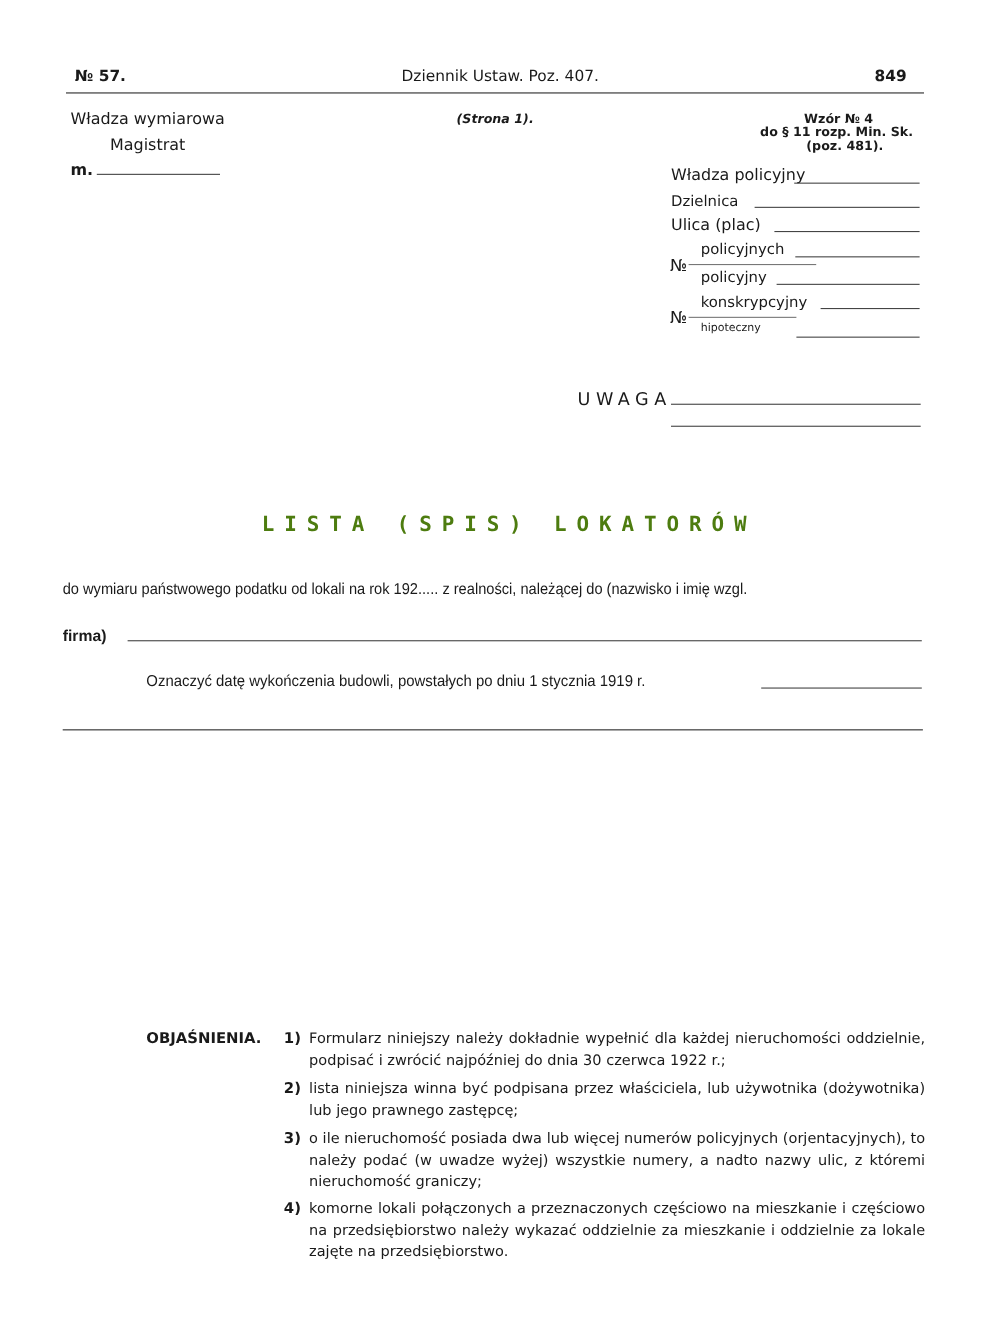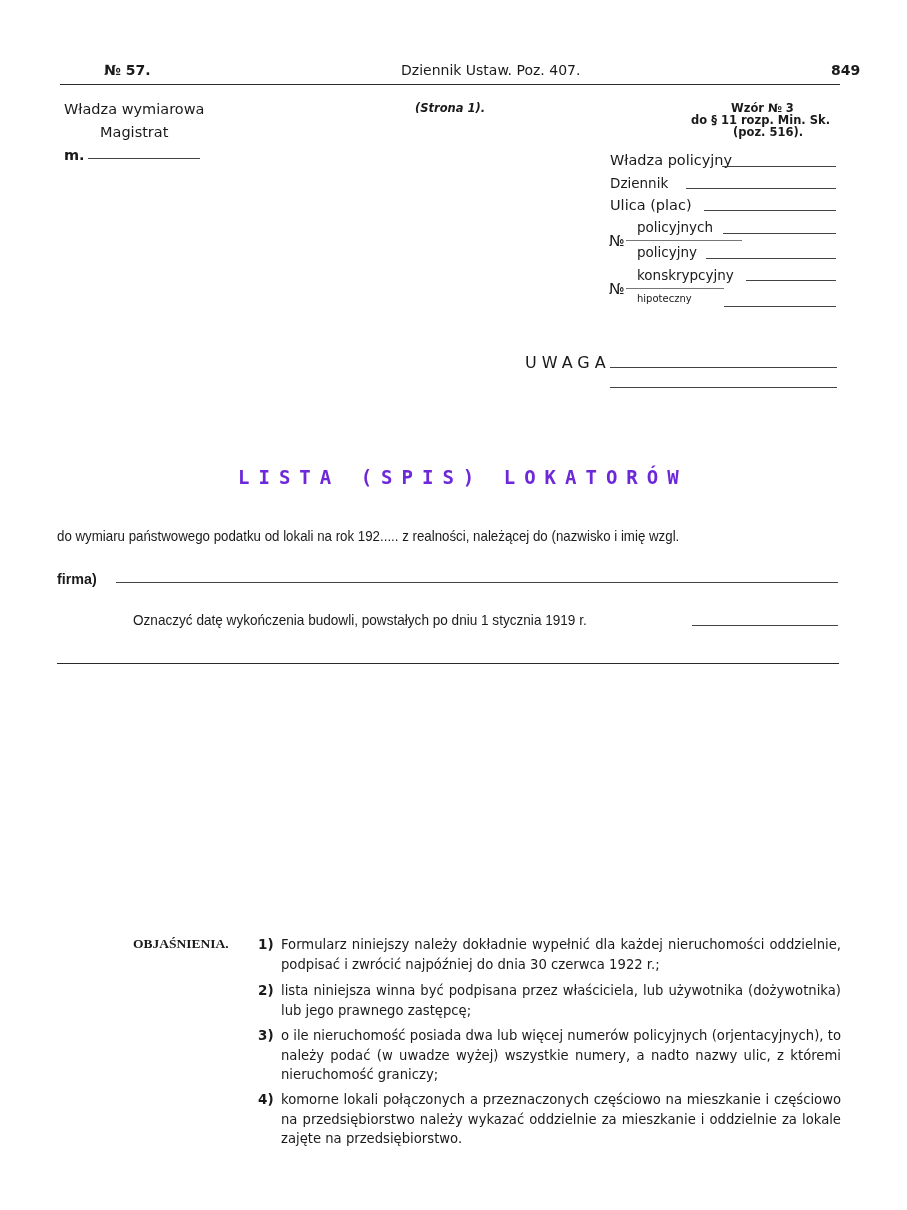--- a/index.html
+++ b/index.html
@@ -1,57 +1,57 @@
 <!DOCTYPE html>
 <html><head>
   <meta charset="utf-8">
   <style>
     html, body { margin: 0; padding: 0; background: #ffffff; }
     body {
       width: 907px; height: 1210px; position: relative; overflow: hidden;
       font-family: "DejaVu Sans", sans-serif; color: #1a1a1a;
     }
     .abs { position: absolute; white-space: nowrap; }
-    .hdr { font-size: 14px; top: 62px; margin-left: 36px; }
+    .hdr { font-size: 14px; top: 62px; }
     .rule { position: absolute; height: 0; border-top: 1.3px solid #2a2a2a; }
     .dotrule { position: absolute; height: 0; border-top: 1px solid #444; }
     .lbl { font-size: 14.5px; }
     .small { font-size: 11.5px; }
     .bold { font-weight: bold; }
     .title {
       font-family: "DejaVu Sans Mono", monospace; font-size: 19px;
-      letter-spacing: 9px; font-weight: bold; color: #6d28d9;
+      letter-spacing: 9px; font-weight: bold; color: #4d7c0f;
     }
     .uwaga { font-size: 16px; letter-spacing: 5px; }
     .expl { font-family: "DejaVu Sans", sans-serif; font-size: 13.2px; line-height: 19.5px; white-space: normal; }
     .num-sym { font-size: 15px; }
   </style>
 </head>
 <body>
 
 <div class="abs hdr bold" style="left:68px;">№ 57.</div>
 <div class="abs hdr" style="left:365px;">Dziennik Ustaw. Poz. 407.</div>
 <div class="abs hdr bold" style="left:795px;">849</div>
 <div class="rule" style="left:60px; top:84px; width:780px;"></div>
 
 <div class="abs lbl" style="left:64px; top:101px;">Władza wymiarowa</div>
 <div class="abs lbl" style="left:100px; top:124px;">Magistrat</div>
 <div class="abs lbl bold" style="left:64px; top:147px;">m.</div>
 <div class="dotrule" style="left:88px; top:158px; width:112px;"></div>
 
 <div class="abs small bold" style="left:415px; top:101px; font-style:italic;">(Strona 1).</div>
 
-<div class="abs small bold" style="left:731px; top:101px;">Wzór № 3</div>
+<div class="abs small bold" style="left:731px; top:101px;">Wzór № 4</div>
 <div class="abs small bold" style="left:691px; top:113px;">do § 11 rozp. Min. Sk.</div>
-<div class="abs small bold" style="left:733px; top:125px;">(poz. 516).</div>
+<div class="abs small bold" style="left:733px; top:125px;">(poz. 481).</div>
 
 <div class="abs lbl" style="left:610px; top:152px;">Władza policyjny</div>
 <div class="dotrule" style="left:722px; top:166px; width:114px;"></div>
 
-<div class="abs lbl" style="left:610px; top:175px; font-size:13.5px;">Dziennik</div>
+<div class="abs lbl" style="left:610px; top:175px; font-size:13.5px;">Dzielnica</div>
 <div class="dotrule" style="left:686px; top:188px; width:150px;"></div>
 
 <div class="abs lbl" style="left:610px; top:197px;">Ulica (plac)</div>
 <div class="dotrule" style="left:704px; top:210px; width:132px;"></div>
 
 <div class="abs lbl" style="left:637px; top:219px; font-size:13.5px;">policyjnych</div>
 <div class="dotrule" style="left:723px; top:233px; width:113px;"></div>
 <div class="abs num-sym" style="left:609px; top:232px;">№</div>
 <div class="dotrule" style="left:626px; top:240px; width:116px; border-top-color:#777;"></div>
 <div class="abs lbl" style="left:637px; top:244px; font-size:13.5px;">policyjny</div>
@@ -72,21 +72,21 @@
 
 <div class="abs" style="left:57px; top:528px; font-family:'Liberation Sans', sans-serif; font-size:14.3px; transform:scaleX(0.93); transform-origin:left top;">do wymiaru państwowego podatku od lokali na rok 192..... z realności, należącej do (nazwisko i imię wzgl.</div>
 <div class="abs bold" style="left:57px; top:571px; font-family:'Liberation Sans', sans-serif; font-size:14.3px;">firma)</div>
 <div class="dotrule" style="left:116px; top:582px; width:722px;"></div>
 
 <div class="abs" style="left:133px; top:612px; font-family:'Liberation Sans', sans-serif; font-size:14.3px; transform:scaleX(0.95); transform-origin:left top;">Oznaczyć datę wykończenia budowli, powstałych po dniu 1 stycznia 1919 r.</div>
 <div class="dotrule" style="left:692px; top:625px; width:146px;"></div>
 
 <div class="rule" style="left:57px; top:663px; width:782px;"></div>
 
-<div class="abs bold" style="left:133px; top:936px; font-size:13.5px;font-family:Liberation Serif, serif;">OBJAŚNIENIA.</div>
+<div class="abs bold" style="left:133px; top:936px; font-size:13.5px;">OBJAŚNIENIA.</div>
 
 <div class="abs bold" style="left:258px; top:936px; font-size:13.5px;">1)</div>
 <div class="abs expl" style="left:281px; top:935px; width:560px; text-align:justify;">Formularz niniejszy należy dokładnie wypełnić dla każdej nieruchomości oddzielnie, podpisać i zwrócić najpóźniej do dnia 30 czerwca 1922 r.;</div>
 
 <div class="abs bold" style="left:258px; top:982px; font-size:13.5px;">2)</div>
 <div class="abs expl" style="left:281px; top:981px; width:560px; text-align:justify;">lista niniejsza winna być podpisana przez właściciela, lub używotnika (dożywotnika) lub jego prawnego zastępcę;</div>
 
 <div class="abs bold" style="left:258px; top:1027px; font-size:13.5px;">3)</div>
 <div class="abs expl" style="left:281px; top:1026px; width:560px; text-align:justify;">o ile nieruchomość posiada dwa lub więcej numerów policyjnych (orjentacyjnych), to należy podać (w uwadze wyżej) wszystkie numery, a nadto nazwy ulic, z któremi nieruchomość graniczy;</div>
 

